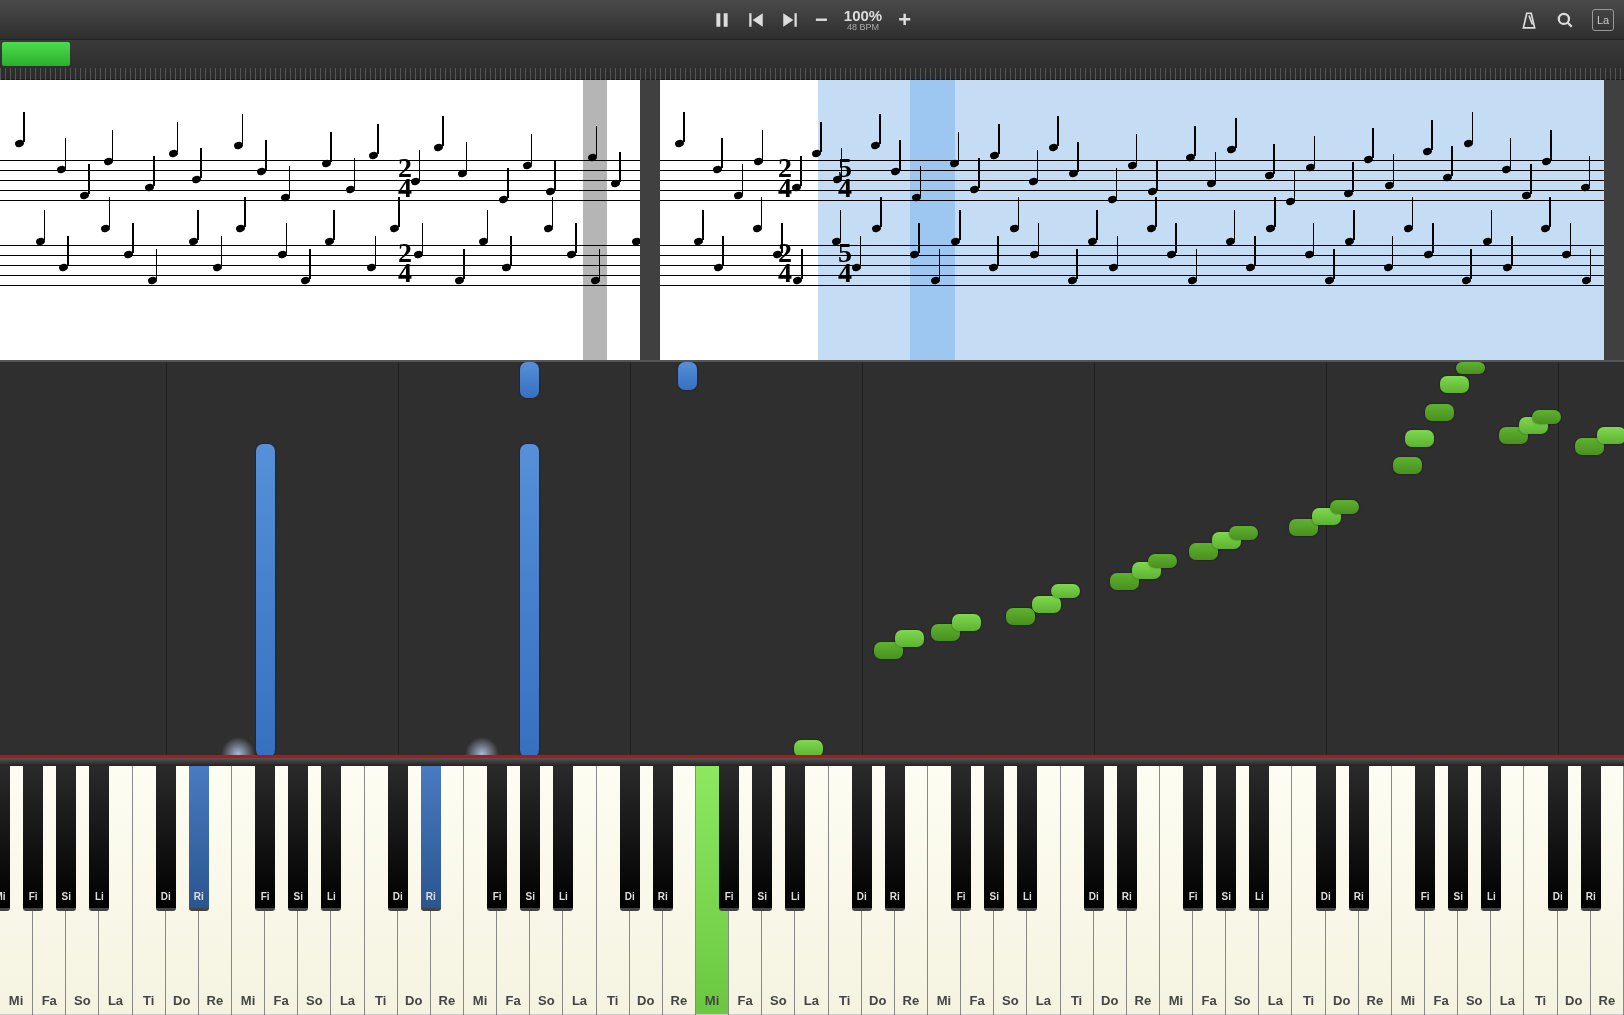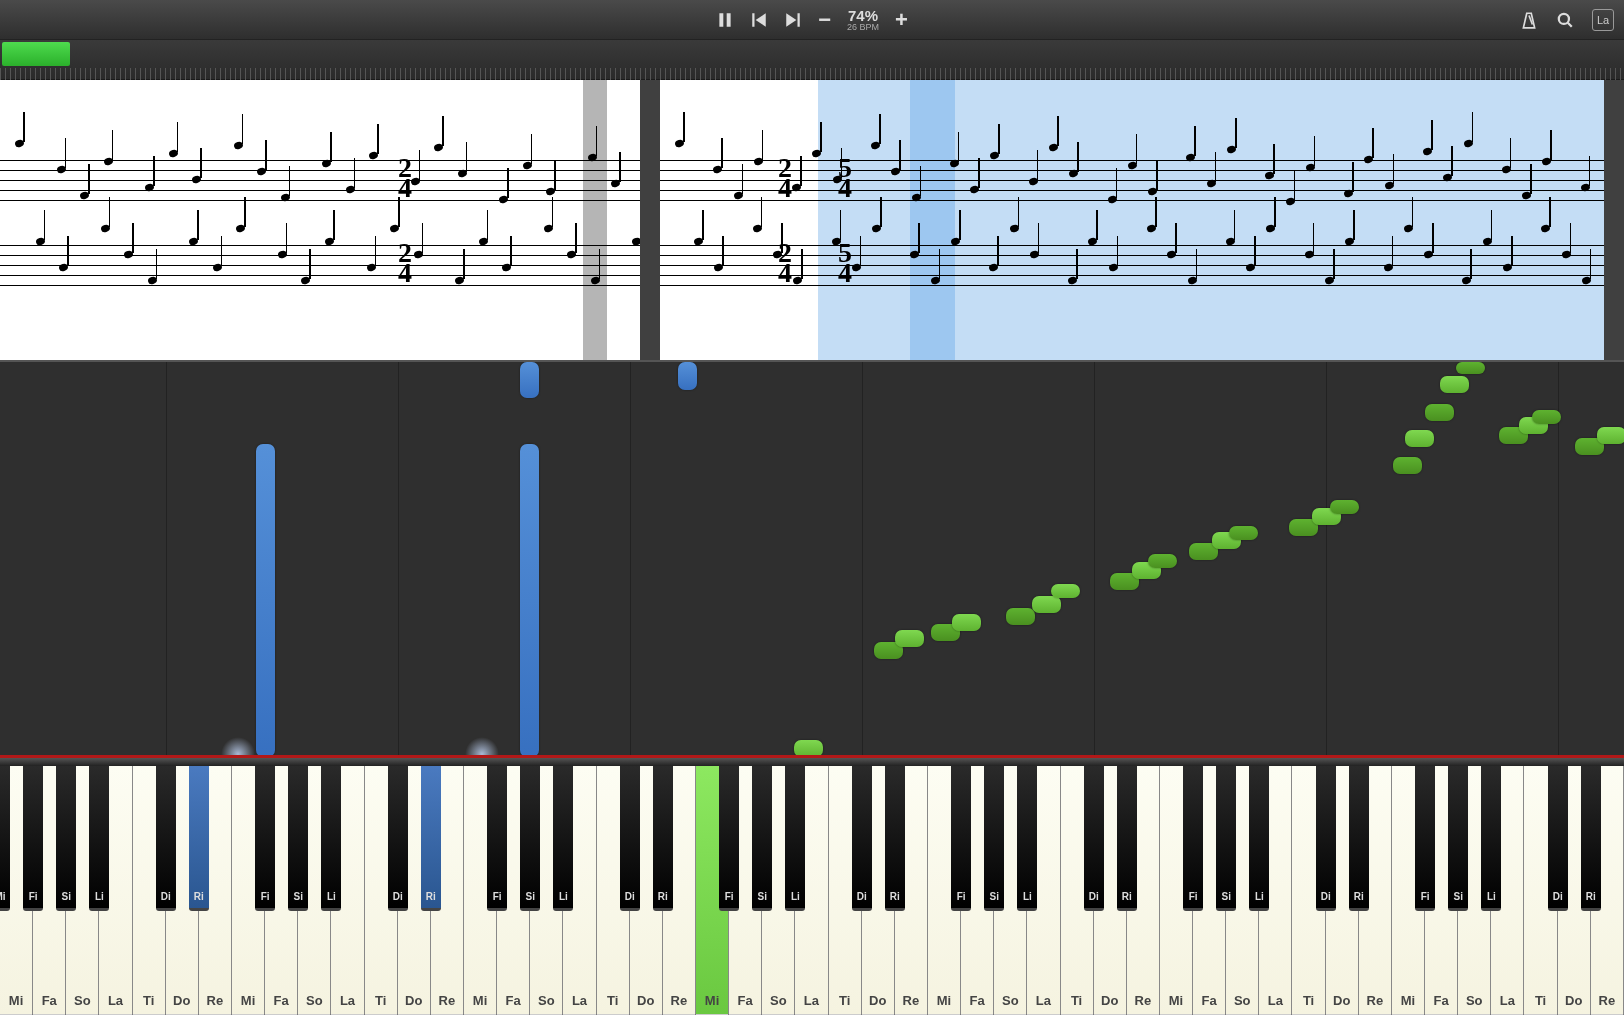--- a/index.html
+++ b/index.html
@@ -219,22 +219,22 @@
         </svg>
     </div>
     <div class="tool-btn">
       <svg class="icon" viewBox="0 0 16 16">
           <rect x="12" y="2" width="2" height="12"></rect>
           <polygon points="2,2 2,14 11,8"></polygon>
         </svg>
     </div>
     <div class="tool-btn minus">−</div>
     <div class="tempo-display">
-      <div class="tempo-percent">74%</div>
-      <div class="tempo-bpm">26 BPM</div>
+      <div class="tempo-percent">100%</div>
+      <div class="tempo-bpm">48 BPM</div>
     </div>
     <div class="tool-btn plus">+</div>
   </div>
   <div class="toolbar-right">
     <div class="tool-btn">
       <svg class="icon" viewBox="0 0 16 16">
           <polygon points="6,2 10,2 13,15 3,15" fill="none" stroke="currentColor" stroke-width="1.5"></polygon>
           <line x1="8" y1="4" x2="11" y2="12" stroke="currentColor" stroke-width="1.5"></line>
         </svg>
     </div>

